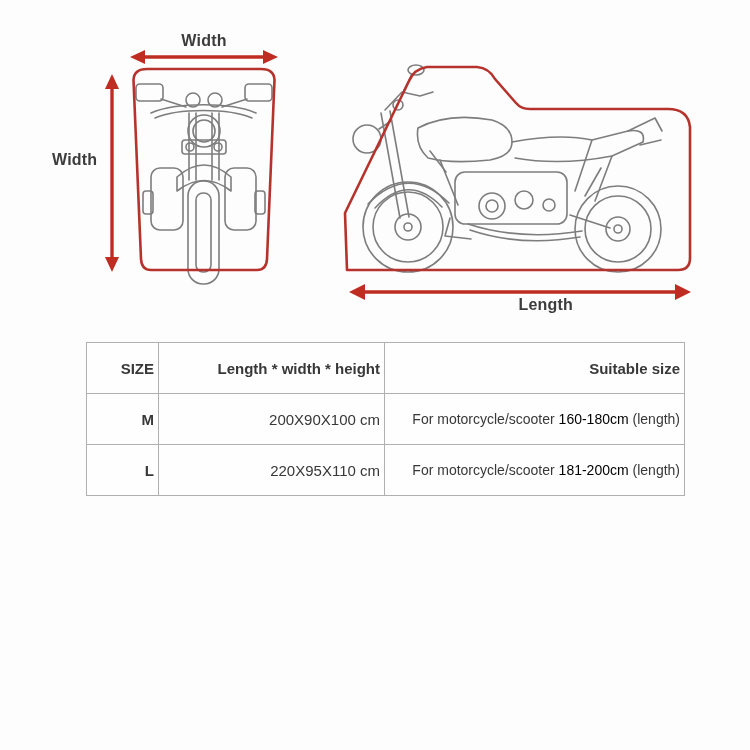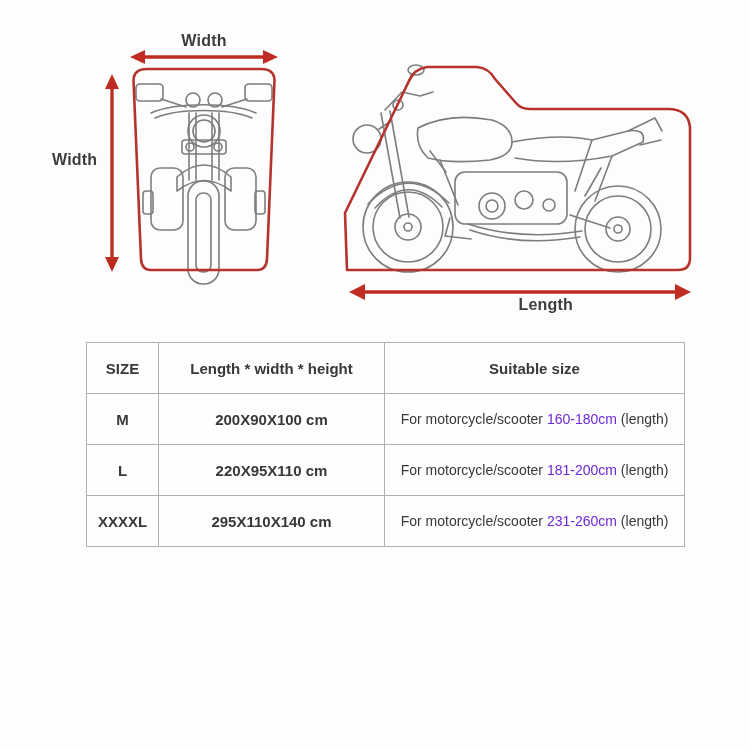--- a/index.html
+++ b/index.html
@@ -17,30 +17,30 @@
   .dim-label.length{left:473px;top:296px;width:100px;text-align:right;}
 
   table.size-table{
     position:absolute;left:86px;top:342px;width:598px;
     border-collapse:collapse;table-layout:fixed;background:#fefefe;
   }
   .size-table col.c1{width:72px;}
   .size-table col.c2{width:226px;}
   .size-table col.c3{width:300px;}
   .size-table th,.size-table td{
-    border:1px solid #b0b0b0;text-align:center;vertical-align:middle;
+    border:1px solid #b0b0b0;text-align:right;vertical-align:middle;
     padding:4px 4px;color:#383838;overflow:hidden;white-space:nowrap;
   }
   .size-table thead tr{height:51px;}
   .size-table tbody tr{height:51px;}
   .size-table th{font-size:15px;font-weight:700;}
   td.cell-size{font-size:15px;font-weight:700;}
-  td.cell-dims{font-size:15px;font-weight:700;}
+  td.cell-dims{font-size:15px;font-weight:400;}
   td.cell-suit{font-size:14px;font-weight:400;}
-  td.cell-suit .range{color:#6d28d9;}
+  td.cell-suit .range{color:#000000;}
 </style>
 </head>
 <body>
 
 <div class="canvas">
 
   <svg class="diagram-svg" width="750" height="340" viewBox="0 0 750 340">
 
     <g fill="none" stroke="#7d7d7d" stroke-width="1.6" stroke-linejoin="round" stroke-linecap="round">
 
@@ -179,20 +179,15 @@
       <tr>
         <td class="cell-size">M</td>
         <td class="cell-dims">200X90X100 cm</td>
         <td class="cell-suit"><span>For motorcycle/scooter </span><span class="range">160-180cm</span><span> (length)</span></td>
       </tr>
       <tr>
         <td class="cell-size">L</td>
         <td class="cell-dims">220X95X110 cm</td>
         <td class="cell-suit"><span>For motorcycle/scooter </span><span class="range">181-200cm</span><span> (length)</span></td>
       </tr>
-      <tr>
-        <td class="cell-size">XXXXL</td>
-        <td class="cell-dims">295X110X140 cm</td>
-        <td class="cell-suit"><span>For motorcycle/scooter </span><span class="range">231-260cm</span><span> (length)</span></td>
-      </tr>
     </tbody>
   </table>
 </div>
 
 </body></html>

